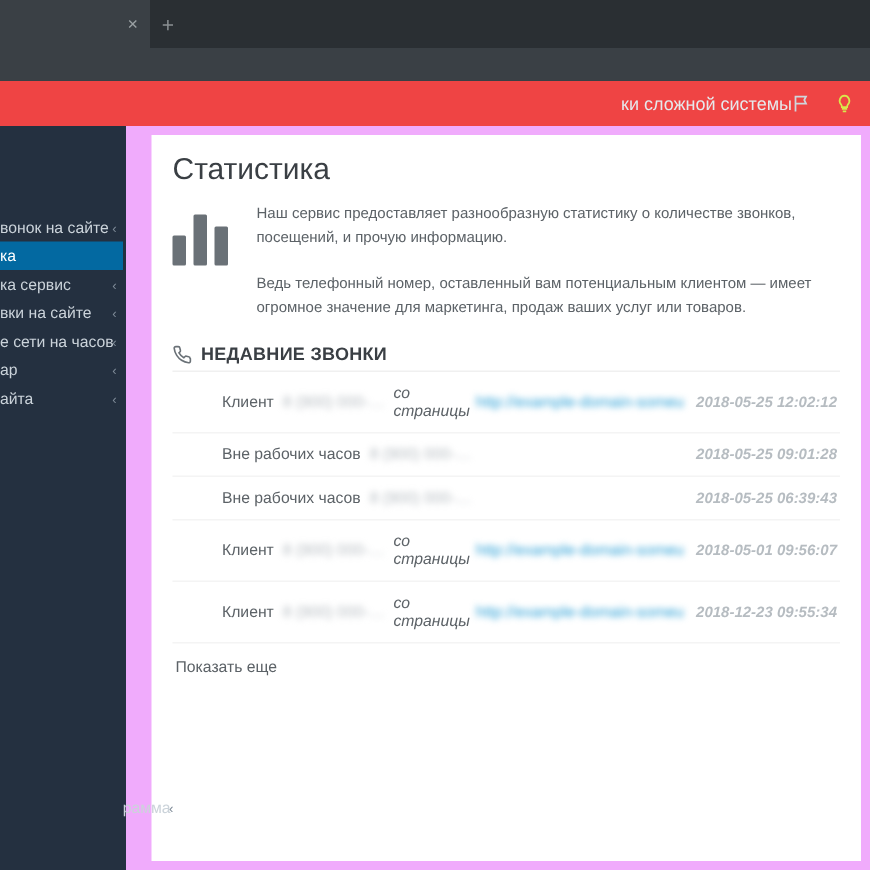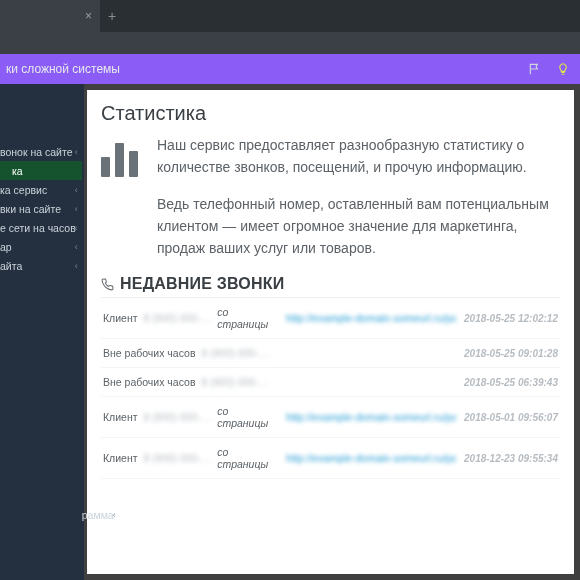--- a/index.html
+++ b/index.html
@@ -4,46 +4,46 @@
 <style>
   * { box-sizing: border-box; margin: 0; padding: 0; }
   html, body { width: 580px; height: 580px; overflow: hidden; font-family: -apple-system, "Segoe UI", Arial, sans-serif; background: #fff; }
   .screen { width: 580px; height: 580px; background: #eef1f3; position: relative; }
   .tabstrip { height: 32px; background: #2a2f33; display: flex; align-items: stretch; }
   .tab { width: 100px; background: #3a4045; color: #cfd3d6; font-size: 11px; display: flex; align-items: center; justify-content: space-between; padding: 0 8px 0 10px; }
   .tab .close { color: #9aa0a3; font-size: 12px; }
   .newtab { width: 24px; display: flex; align-items: center; justify-content: center; color: #8a8f92; font-size: 14px; }
   .chrome-row { height: 22px; background: #3a4045; }
   .window { background: #eef1f3; height: calc(580px - 54px); display: flex; flex-direction: column; }
-  .titlebar { height: 30px; background: #8b5cf6; color: #e6e9ec; display: flex; align-items: center; justify-content: space-between; padding: 0 10px 0 6px; font-size: 12px; }
+  .titlebar { height: 30px; background: #ef4444; color: #e6e9ec; display: flex; align-items: center; justify-content: flex-end; padding: 0 10px 0 6px; font-size: 12px; }
   .titlebar-right { display: flex; gap: 14px; align-items: center; }
   .flag-icon svg, .bulb-icon svg { display: block; }
   .body { display: flex; height: calc(100% - 30px); }
   .sidebar { width: 84px; background: #243040; color: #cbd3da; font-size: 10.5px; display: flex; flex-direction: row; position: relative; min-width: 84px; }
   .side-group { margin-top: 58px; }
   .side-item { height: 19px; display: flex; align-items: center; padding: 0 6px 0 0; position: relative; cursor: pointer; white-space: nowrap; overflow: hidden; }
-  .side-item.active { background: #14532d; color: #fff; padding-left: 12px; }
+  .side-item.active { background: #0369a1; color: #fff; }
   .side-item .chev { position: absolute; right: 4px; top: 50%; transform: translateY(-50%); font-size: 9px; color: #7e8a97; }
-  .side-bottom { margin-top: auto; margin-bottom: 56px; }
-  .main { flex: 1; background: #404040; padding: 6px 6px 6px 3px; overflow: hidden; }
+  .side-bottom { margin-top: auto; margin-bottom: 32px; }
+  .main { flex: 1; background: #f0abfc; padding: 6px 6px 6px 17px; overflow: hidden; }
   .panel { background: #fff; height: 100%; padding: 12px 14px 10px 14px; display: flex; flex-direction: column; overflow: hidden; }
   .heading { font-size: 20px; font-weight: 400; color: #3a3f44; margin-bottom: 10px; }
   .info-row { display: flex; gap: 14px; margin-bottom: 16px; }
   .chart-ico { width: 42px; height: 42px; display: flex; align-items: flex-end; gap: 5px; flex-shrink: 0; padding-top: 4px; }
   .chart-ico span { display: block; width: 9px; background: #6a7177; border-radius: 1px; }
   .chart-ico span:nth-child(1){ height: 20px; }
   .chart-ico span:nth-child(2){ height: 34px; }
   .chart-ico span:nth-child(3){ height: 26px; }
-  .info-text { font-size: 14px; color: #5c6267; line-height: 1.55; }
+  .info-text { font-size: 10px; color: #5c6267; line-height: 1.55; }
   .info-text p + p { margin-top: 16px; }
-  .section-title { font-size: 16px; font-weight: 600; color: #3a3f44; letter-spacing: .2px; display: flex; align-items: center; gap: 6px; margin-bottom: 4px; }
+  .section-title { font-size: 12px; font-weight: 600; color: #3a3f44; letter-spacing: .2px; display: flex; align-items: center; gap: 6px; margin-bottom: 4px; }
   .phone-icon svg { display: block; }
   .calls { border-top: 1px solid #f0f0f0; }
   .call-row { display: flex; align-items: center; font-size: 10.5px; color: #5c6267; padding: 8px 2px; border-bottom: 1px solid #f4f4f4; }
-  .call-left { display: flex; align-items: center; gap: 4px; flex: 1; min-width: 0; }
+  .call-left { display: flex; align-items: center; gap: 4px; flex: 1; min-width: 0; margin-left: 31px; }
   .call-left .lbl { color: #5c6267; }
   .blur-num { color: #b8bec3; filter: blur(2px); margin: 0 2px; white-space: nowrap; }
   .from { color: #5c6267; font-style: italic; }
   .link-blur { color: #2a9fd6; filter: blur(2px); white-space: nowrap; overflow: hidden; text-overflow: clip; max-width: 170px; display: inline-block; }
   .call-ts { color: #b6bcc1; font-size: 10px; font-style: italic; white-space: nowrap; margin-left: 8px; font-weight: bold; }
   .show-more { font-size: 10.5px; color: #5c6267; padding: 10px 2px 0 2px; cursor: pointer; }
 </style>
 </head>
 <body>
 <div class="screen">
@@ -176,18 +176,19 @@
                 <div class="call-left">
                   <span class="lbl">Клиент</span>
                   <span class="blur-num">8 (900) 000-…</span>
                   <span class="from">со страницы</span>
                   <span class="link-blur">http://example-domain-someurl.ru/page/</span>
                 </div>
                 <div class="call-ts">2018-12-23 09:55:34</div>
               </div>
             </div>
 
+        <div class="show-more">Показать еще</div>
       </div>
     </div>
   </div>
 </div>
 
 </div>
 
 </body></html>

